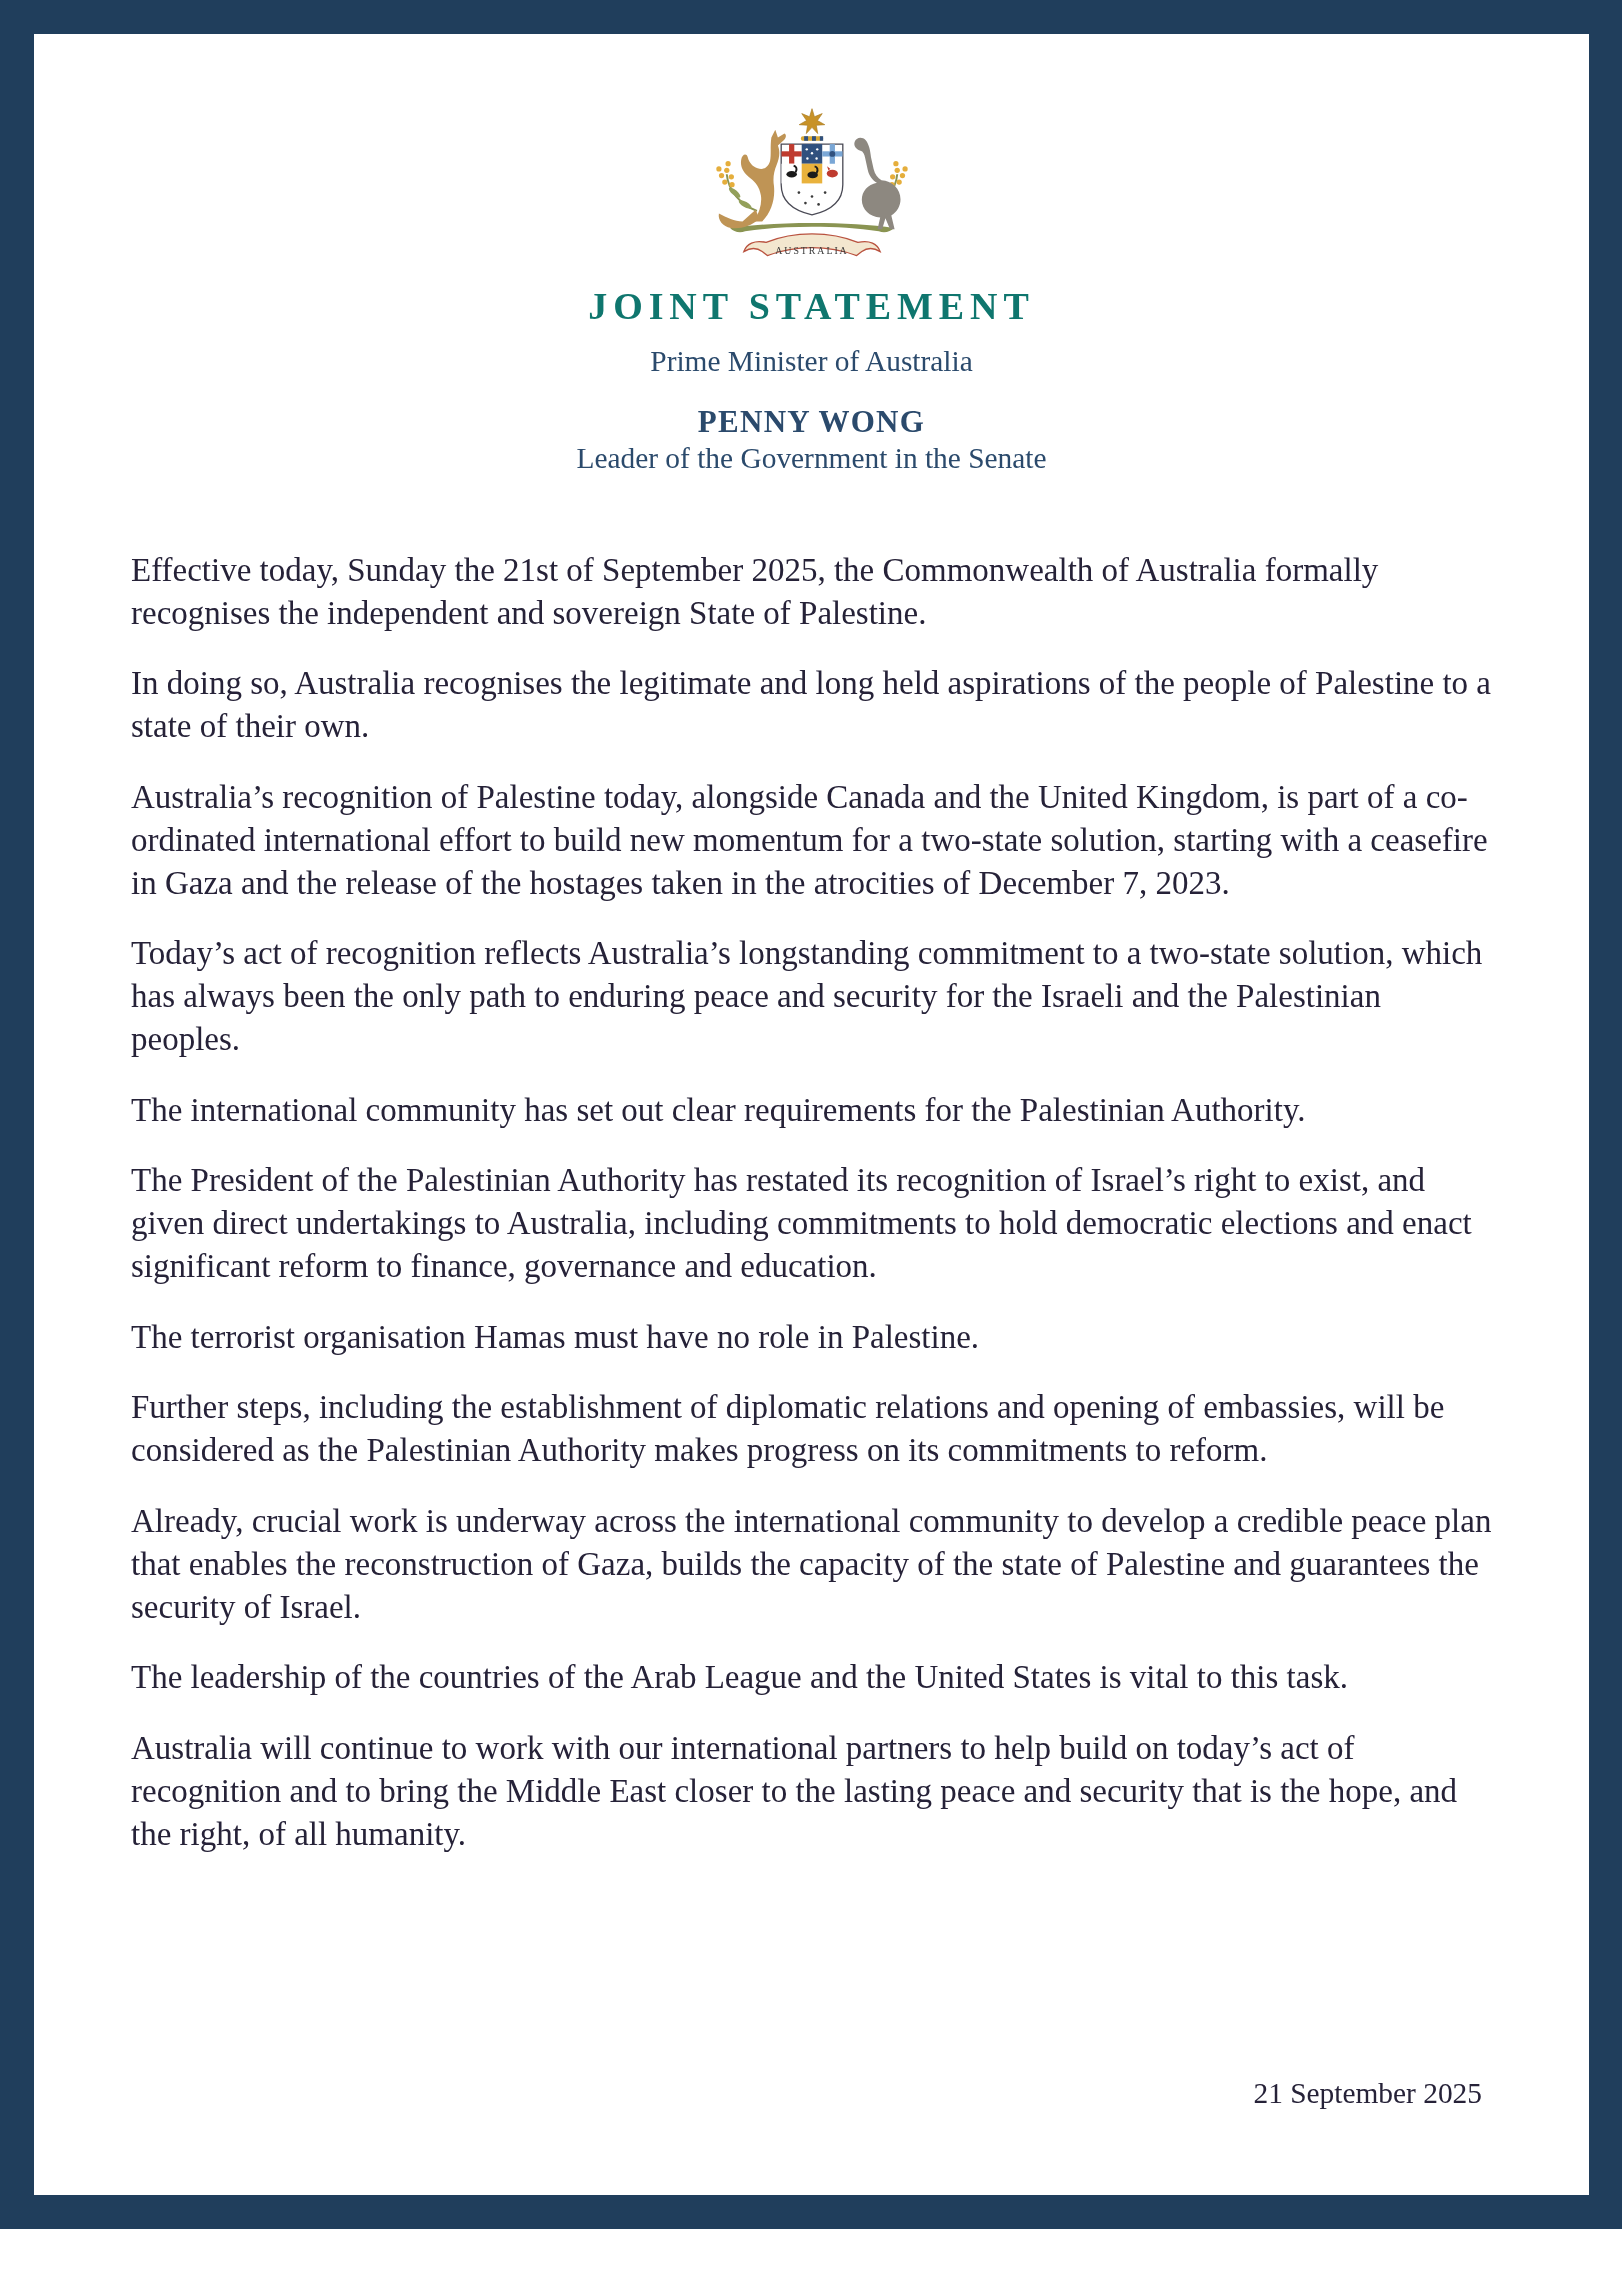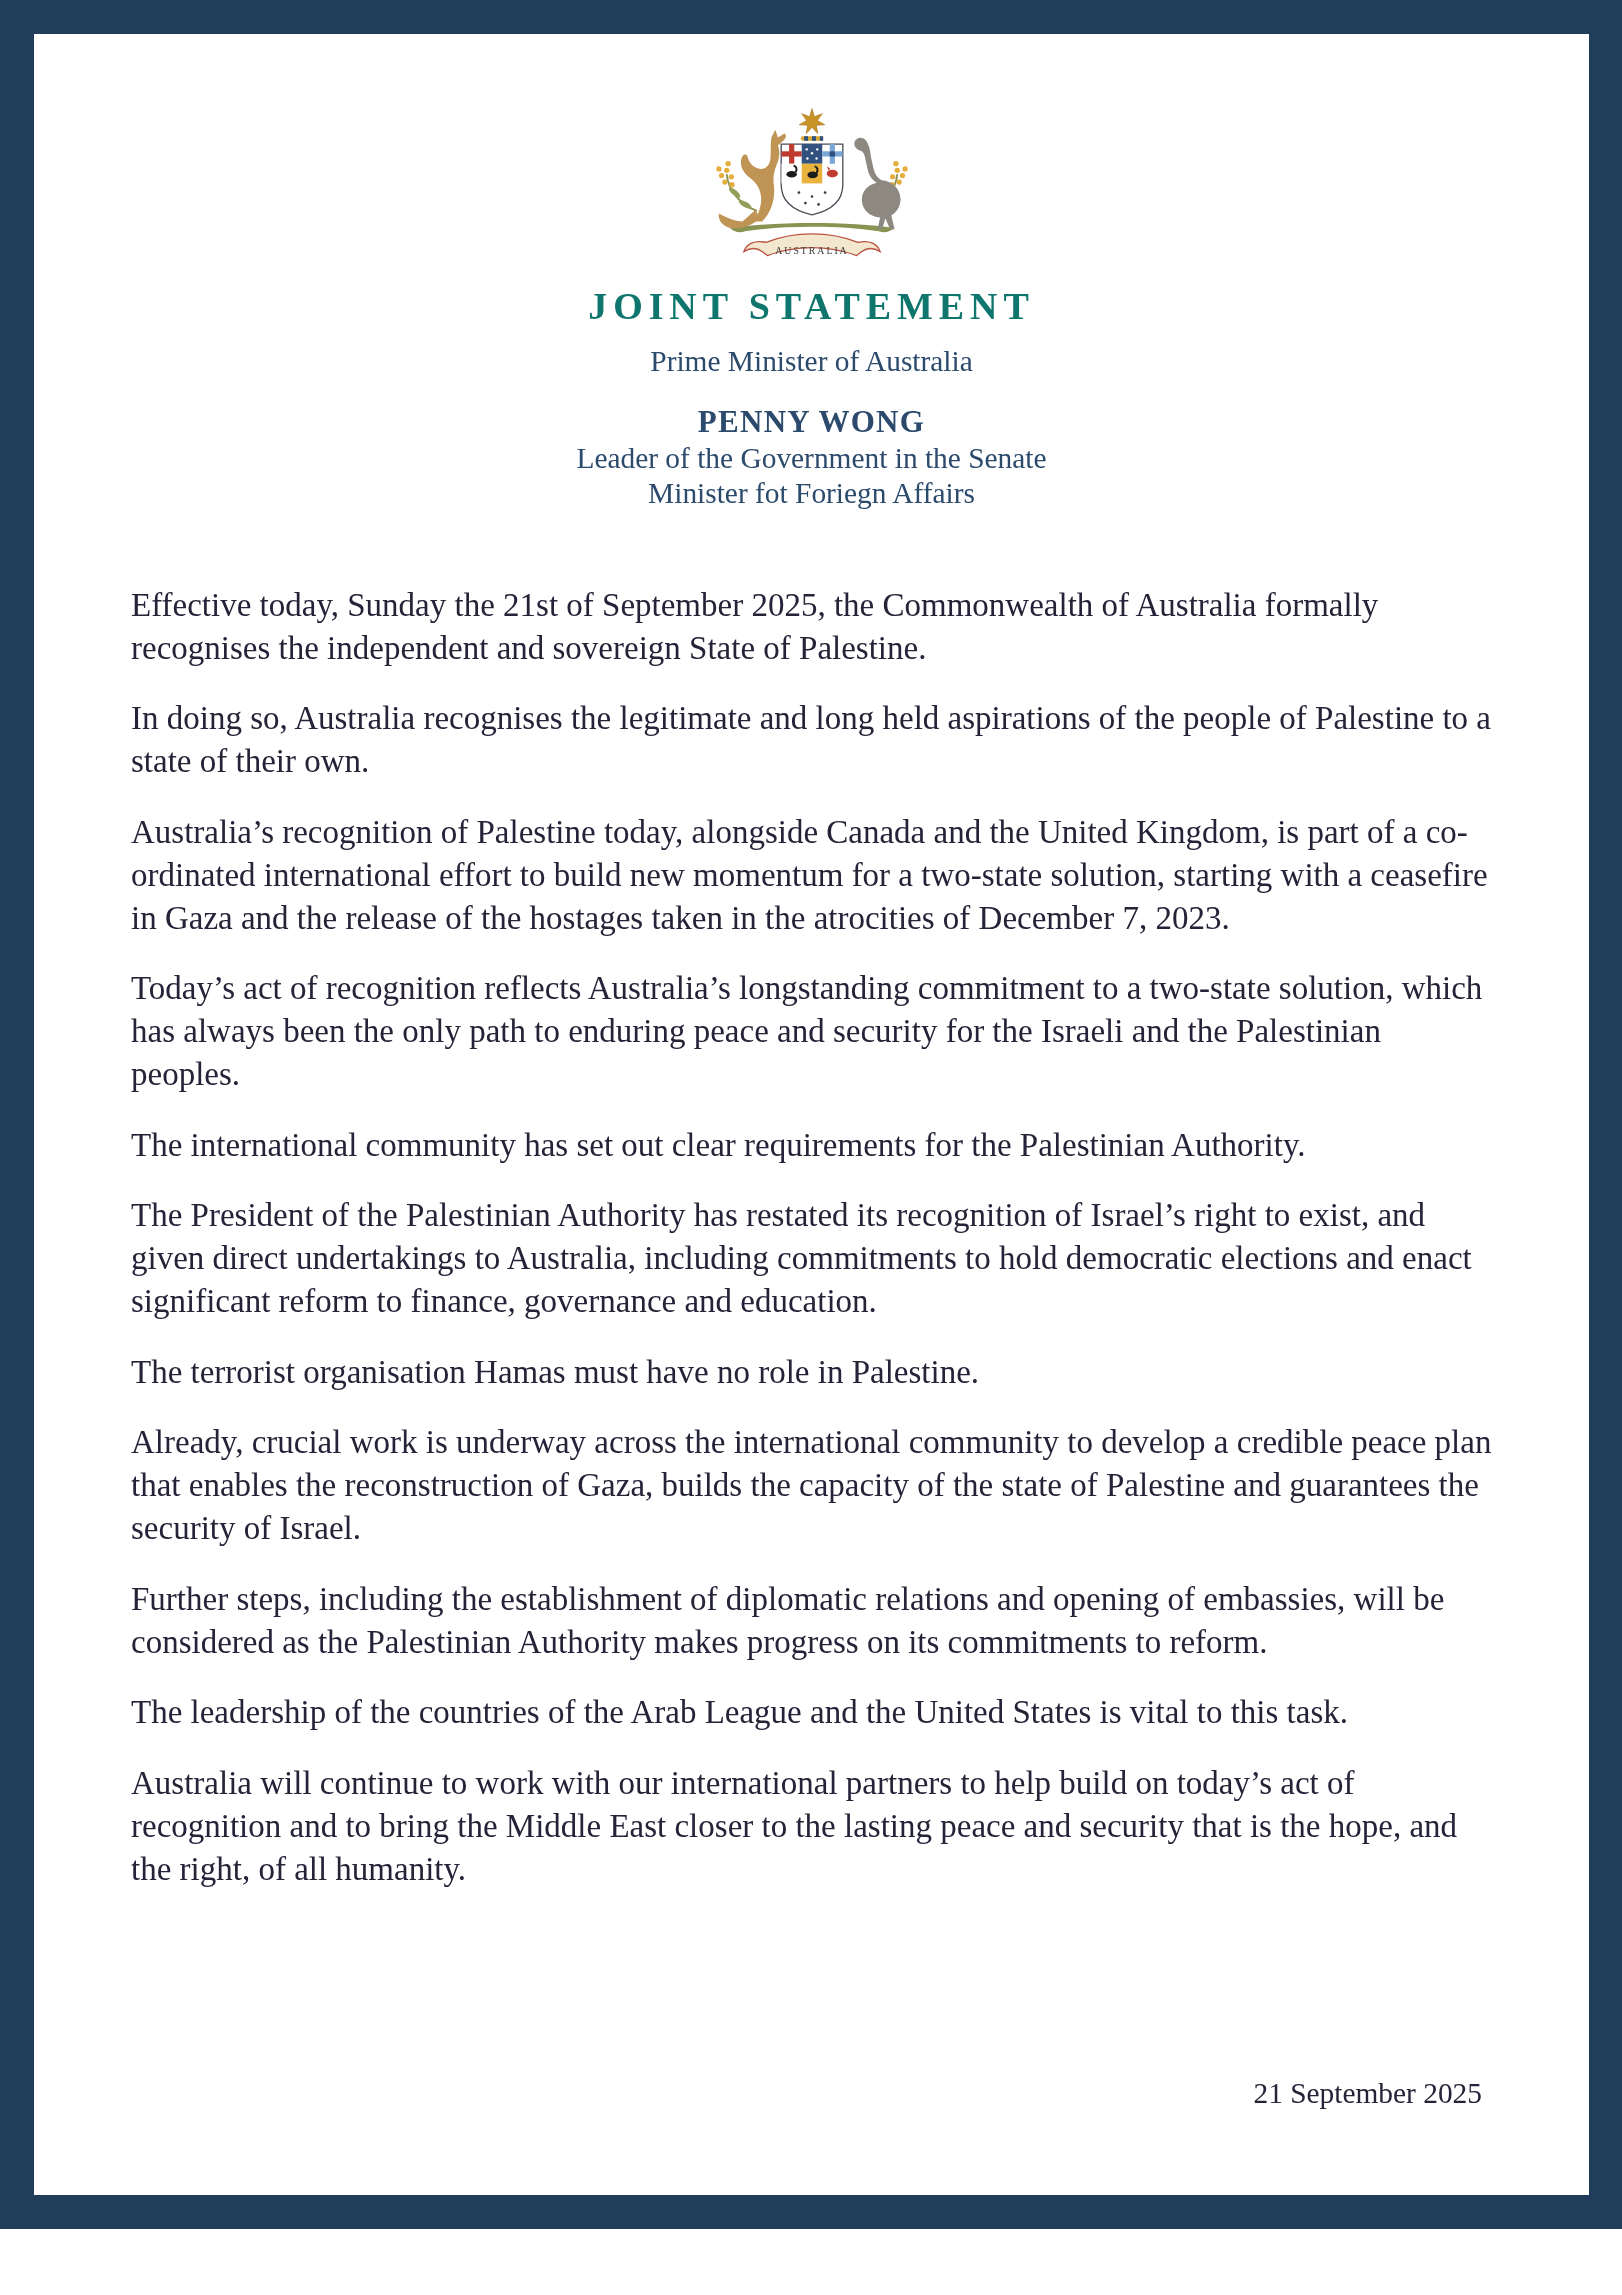--- a/index.html
+++ b/index.html
@@ -129,33 +129,32 @@
 
     <h1 class="title">JOINT STATEMENT</h1>
 
     <div class="sig-a">
       <div class="sig-role">Prime Minister of Australia</div>
     </div>
 
     <div class="sig-b">
       <div class="sig-name">PENNY WONG</div>
       <div class="sig-role">Leader of the Government in the Senate</div>
-      <div class="sig-role">Minister fot Foriegn Affairs</div>
     </div>
 
     <div class="bodytext">
       <p>Effective today, Sunday the 21st of September 2025, the Commonwealth of Australia formally recognises the independent and sovereign State of Palestine.</p>
       <p>In doing so, Australia recognises the legitimate and long held aspirations of the people of Palestine to a state of their own.</p>
       <p>Australia’s recognition of Palestine today, alongside Canada and the United Kingdom, is part of a co-ordinated international effort to build new momentum for a two-state solution, starting with a ceasefire in Gaza and the release of the hostages taken in the atrocities of December 7, 2023.</p>
       <p>Today’s act of recognition reflects Australia’s longstanding commitment to a two-state solution, which has always been the only path to enduring peace and security for the Israeli and the Palestinian peoples.</p>
       <p>The international community has set out clear requirements for the Palestinian Authority.</p>
       <p>The President of the Palestinian Authority has restated its recognition of Israel’s right to exist, and given direct undertakings to Australia, including commitments to hold democratic elections and enact significant reform to finance, governance and education.</p>
       <p>The terrorist organisation Hamas must have no role in Palestine.</p>
+      <p>Further steps, including the establishment of diplomatic relations and opening of embassies, will be considered as the Palestinian Authority makes progress on its commitments to reform.</p>
       <p>Already, crucial work is underway across the international community to develop a credible peace plan that enables the reconstruction of Gaza, builds the capacity of the state of Palestine and guarantees the security of Israel.</p>
-      <p>Further steps, including the establishment of diplomatic relations and opening of embassies, will be considered as the Palestinian Authority makes progress on its commitments to reform.</p>
       <p>The leadership of the countries of the Arab League and the United States is vital to this task.</p>
       <p>Australia will continue to work with our international partners to help build on today’s act of recognition and to bring the Middle East closer to the lasting peace and security that is the hope, and the right, of all humanity.</p>
     </div>
   </div>
 
   <div class="date">21 September 2025</div>
 </div>
 
 
 </body></html>

